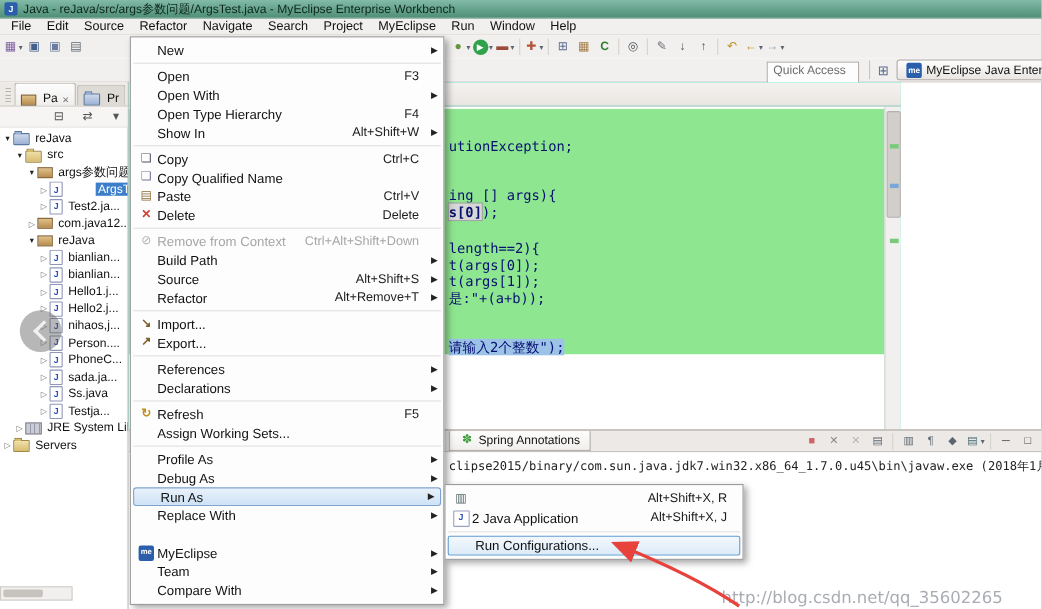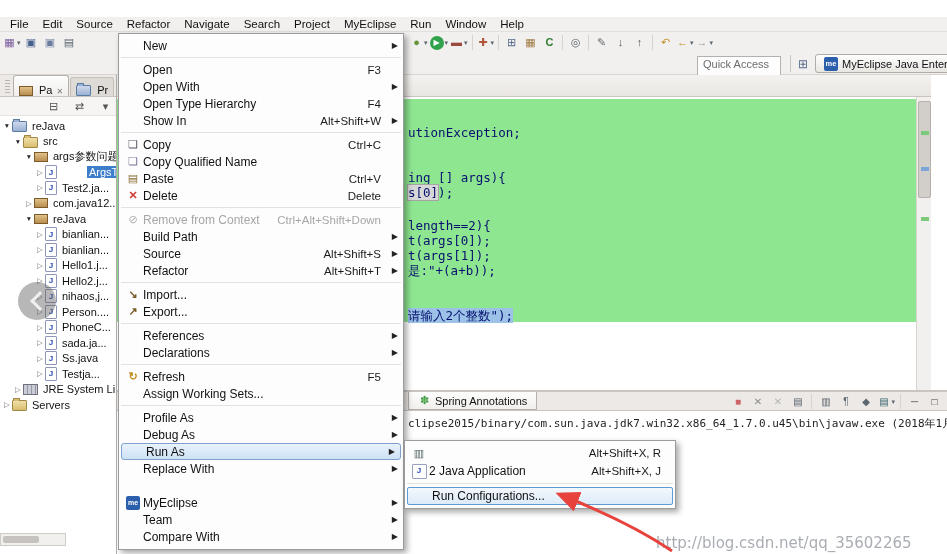--- a/index.html
+++ b/index.html
@@ -80,28 +80,28 @@
   .ti-package{width:12px;height:8px;background:linear-gradient(#e0c189,#b98d4f);border:1px solid #7d5a2a;}
   .ti-java{width:10px;height:12px;background:#fff;border:1px solid #8f96b8;border-radius:1px;
            font-size:8px;font-weight:bold;color:#2b4bb5;}
   .ti-library{width:13px;height:9px;border:1px solid #70707e;
            background:repeating-linear-gradient(90deg,#caccd6 0 3px,#9late 0);background:repeating-linear-gradient(90deg,#caccd6 0 3px,#9799a8 3px 4px);}
   .side-hscroll{position:absolute;left:0;top:458px;width:66px;height:13px;background:#f1f0ee;
                 border:1px solid #cfccc8;box-sizing:border-box;}
   .side-hscroll .thumb{position:absolute;left:2px;top:2px;width:36px;height:7px;background:#c6c3bf;border-radius:2px;}
 
   
-  #editor{position:absolute;left:117px;top:75px;width:814px;height:315px;background:#5eead4;overflow:hidden;}
+  #editor{position:absolute;left:117px;top:75px;width:702px;height:315px;background:#5eead4;overflow:hidden;}
   #editor-tabs{position:absolute;left:0;top:0;width:100%;height:22px;
                background:linear-gradient(#f4f2f0,#e9e6e2);border-bottom:1px solid #c9c4bf;box-sizing:border-box;}
   #editor-canvas{position:absolute;left:0;top:22px;right:15px;bottom:0;background:#fff;overflow:hidden;}
   .sel-green{position:absolute;left:0;top:2px;width:100%;height:223px;background:#8fe691;}
   .cl{position:absolute;left:291px;font-family:"DejaVu Sans Mono",monospace;font-size:12.5px;
       line-height:15px;color:#06106e;white-space:pre;}
-  .cl .occ{background:#d7d7d7;outline:1px solid #a5a5a5;}
+  .cl .occ{background:#d7d7d7;outline:1px solid #a5a5a5;font-weight:bold;}
   .cl .selblue{background:#9cc2e8;}
   #editor-scrollbar{position:absolute;right:0;top:22px;width:15px;bottom:0;background:#f2f0ee;
                     border-left:1px solid #d8d4d0;box-sizing:border-box;}
   .esb-thumb{position:absolute;left:1px;top:4px;width:11px;height:95px;background:#d2cfca;
              border:1px solid #b5b0ab;border-radius:2px;}
   .esb-mark{position:absolute;right:2px;width:8px;height:4px;}
 
   
   #console{position:absolute;left:117px;top:390px;width:830px;height:164px;background:#fff;
            border-top:2px solid #c9c4bf;box-sizing:border-box;}
@@ -145,20 +145,24 @@
   #carousel-arrow{position:absolute;left:18px;top:282px;width:38px;height:38px;border-radius:50%;
                   background:rgba(95,95,95,.45);z-index:45;display:flex;align-items:center;justify-content:center;}
   .chev{width:11px;height:11px;border-left:3px solid #f0f0f0;border-bottom:3px solid #f0f0f0;
         transform:rotate(45deg);margin-left:5px;}
 </style>
 </head>
 <body>
 
 <div id="screen">
 
+  <div id="titlebar">
+    <span class="win-icon"></span>
+    <span id="win-title">Java - reJava/src/args参数问题/ArgsTest.java - MyEclipse Enterprise Workbench</span>
+  </div>
 
   <div id="menubar">
       <span class="mb-item">File</span>
       <span class="mb-item">Edit</span>
       <span class="mb-item">Source</span>
       <span class="mb-item">Refactor</span>
       <span class="mb-item">Navigate</span>
       <span class="mb-item">Search</span>
       <span class="mb-item">Project</span>
       <span class="mb-item">MyEclipse</span>
@@ -526,21 +530,21 @@
       </div>
       <div class="cm-item">
         <span class="cm-ic"></span>
         <span class="cm-label">Source</span>
         <span class="cm-sc">Alt+Shift+S</span>
         <span class="cm-ar">▶</span>
       </div>
       <div class="cm-item">
         <span class="cm-ic"></span>
         <span class="cm-label">Refactor</span>
-        <span class="cm-sc">Alt+Shift+T</span>
+        <span class="cm-sc">Alt+Remove+T</span>
         <span class="cm-ar">▶</span>
       </div>
       <div class="cm-sep"></div>
       <div class="cm-item">
         <span class="cm-ic">
           <span class="ic" style="color: rgb(124, 92, 42); font-weight: bold;">↘</span>
         </span>
         <span class="cm-label">Import...</span>
         <span class="cm-sc"></span>
         <span class="cm-ar"></span>

